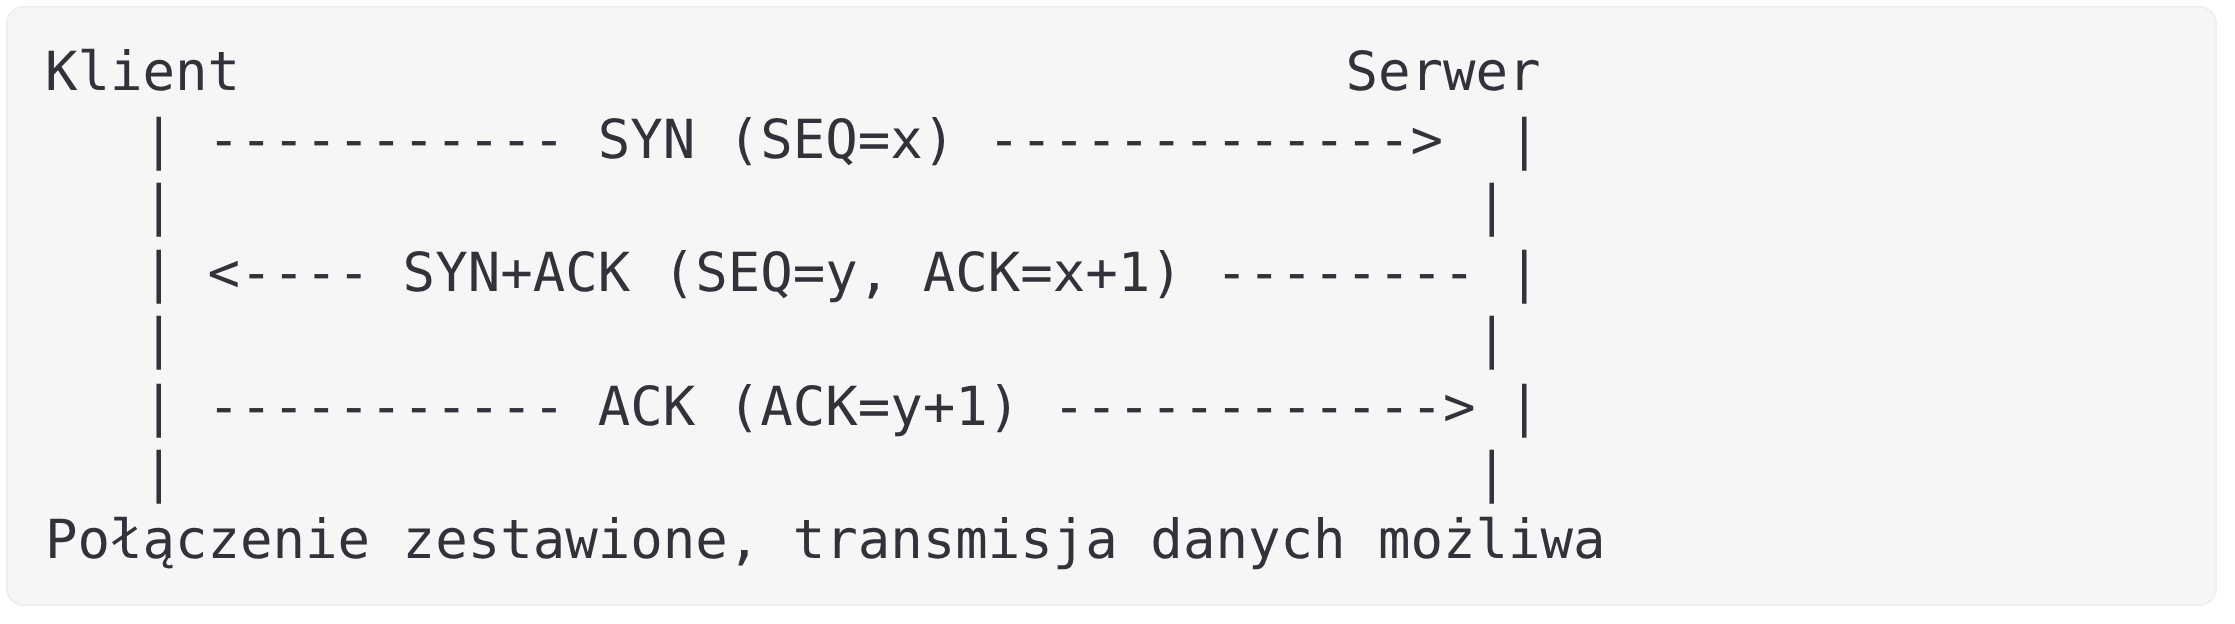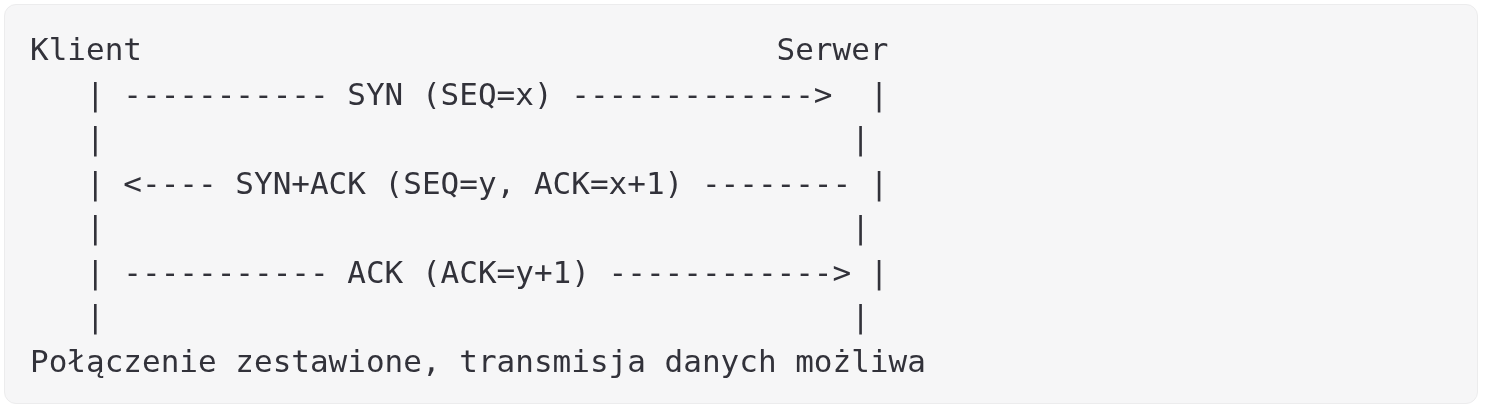--- a/index.html
+++ b/index.html
@@ -28,21 +28,21 @@
     overflow: hidden;
   }
 
   .code-block {
     position: absolute;
     left: 0;
     top: 0;
     margin: 0;
     padding: 22px 0 0 25px;
     font-family: "DejaVu Sans Mono", "Liberation Mono", monospace;
-    font-size: 31px;
+    font-size: 36px;
     line-height: 44.5px;
     color: #32323a;
     white-space: pre;
     letter-spacing: 0px;
     font-variant-ligatures: none;
     -webkit-font-smoothing: antialiased;
   }
 
   .code-line {
     display: block;

